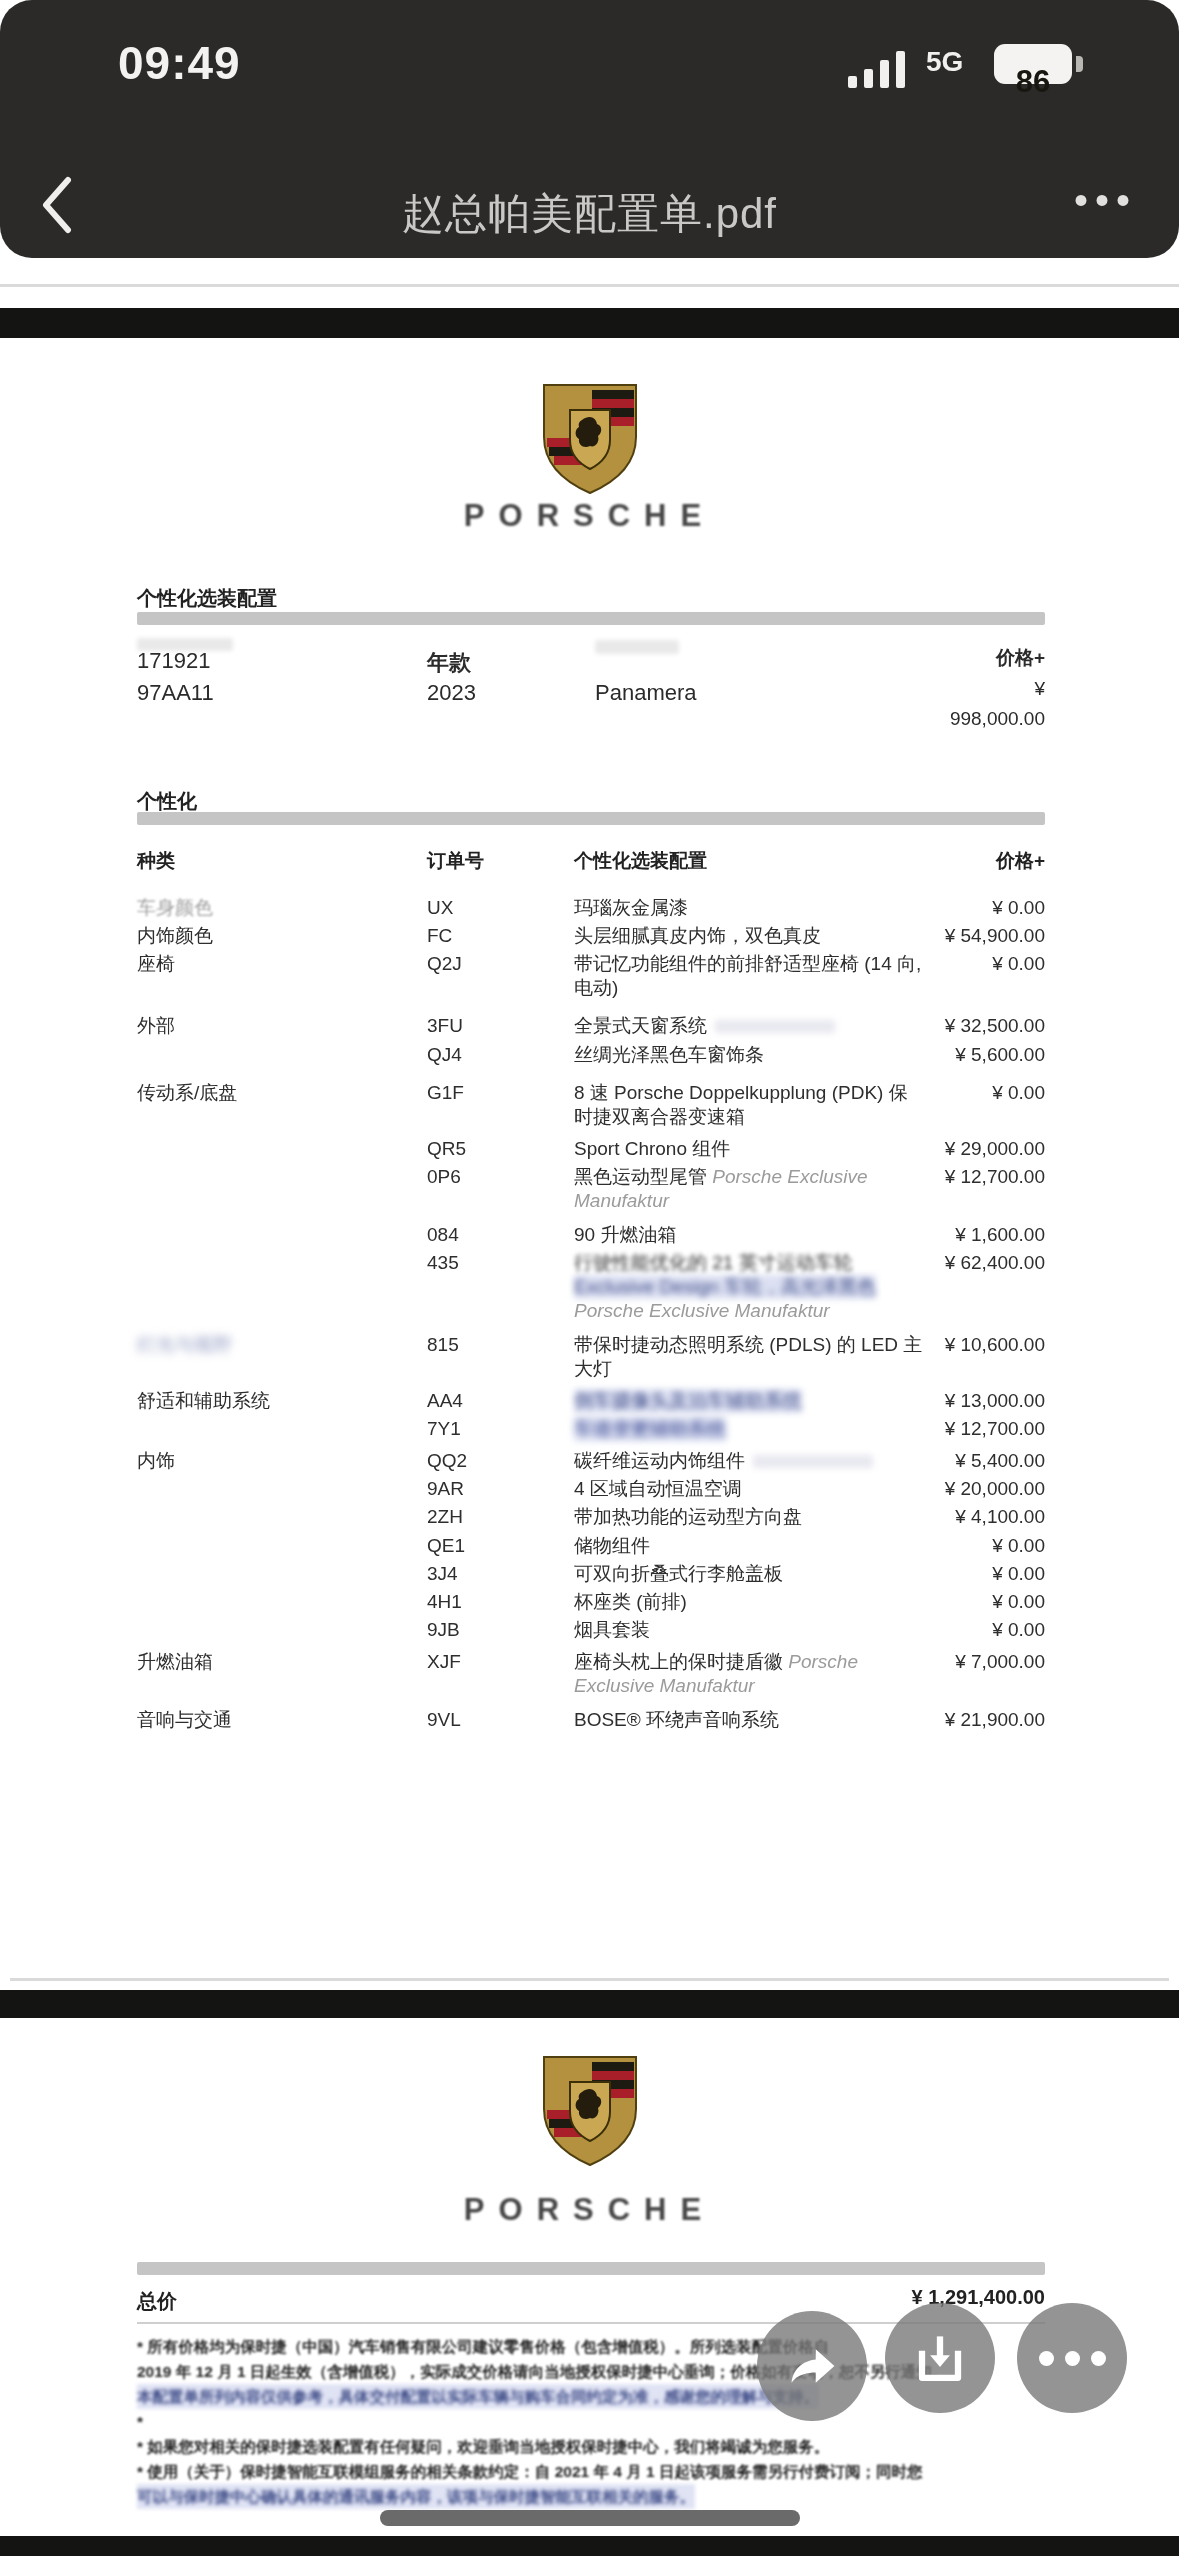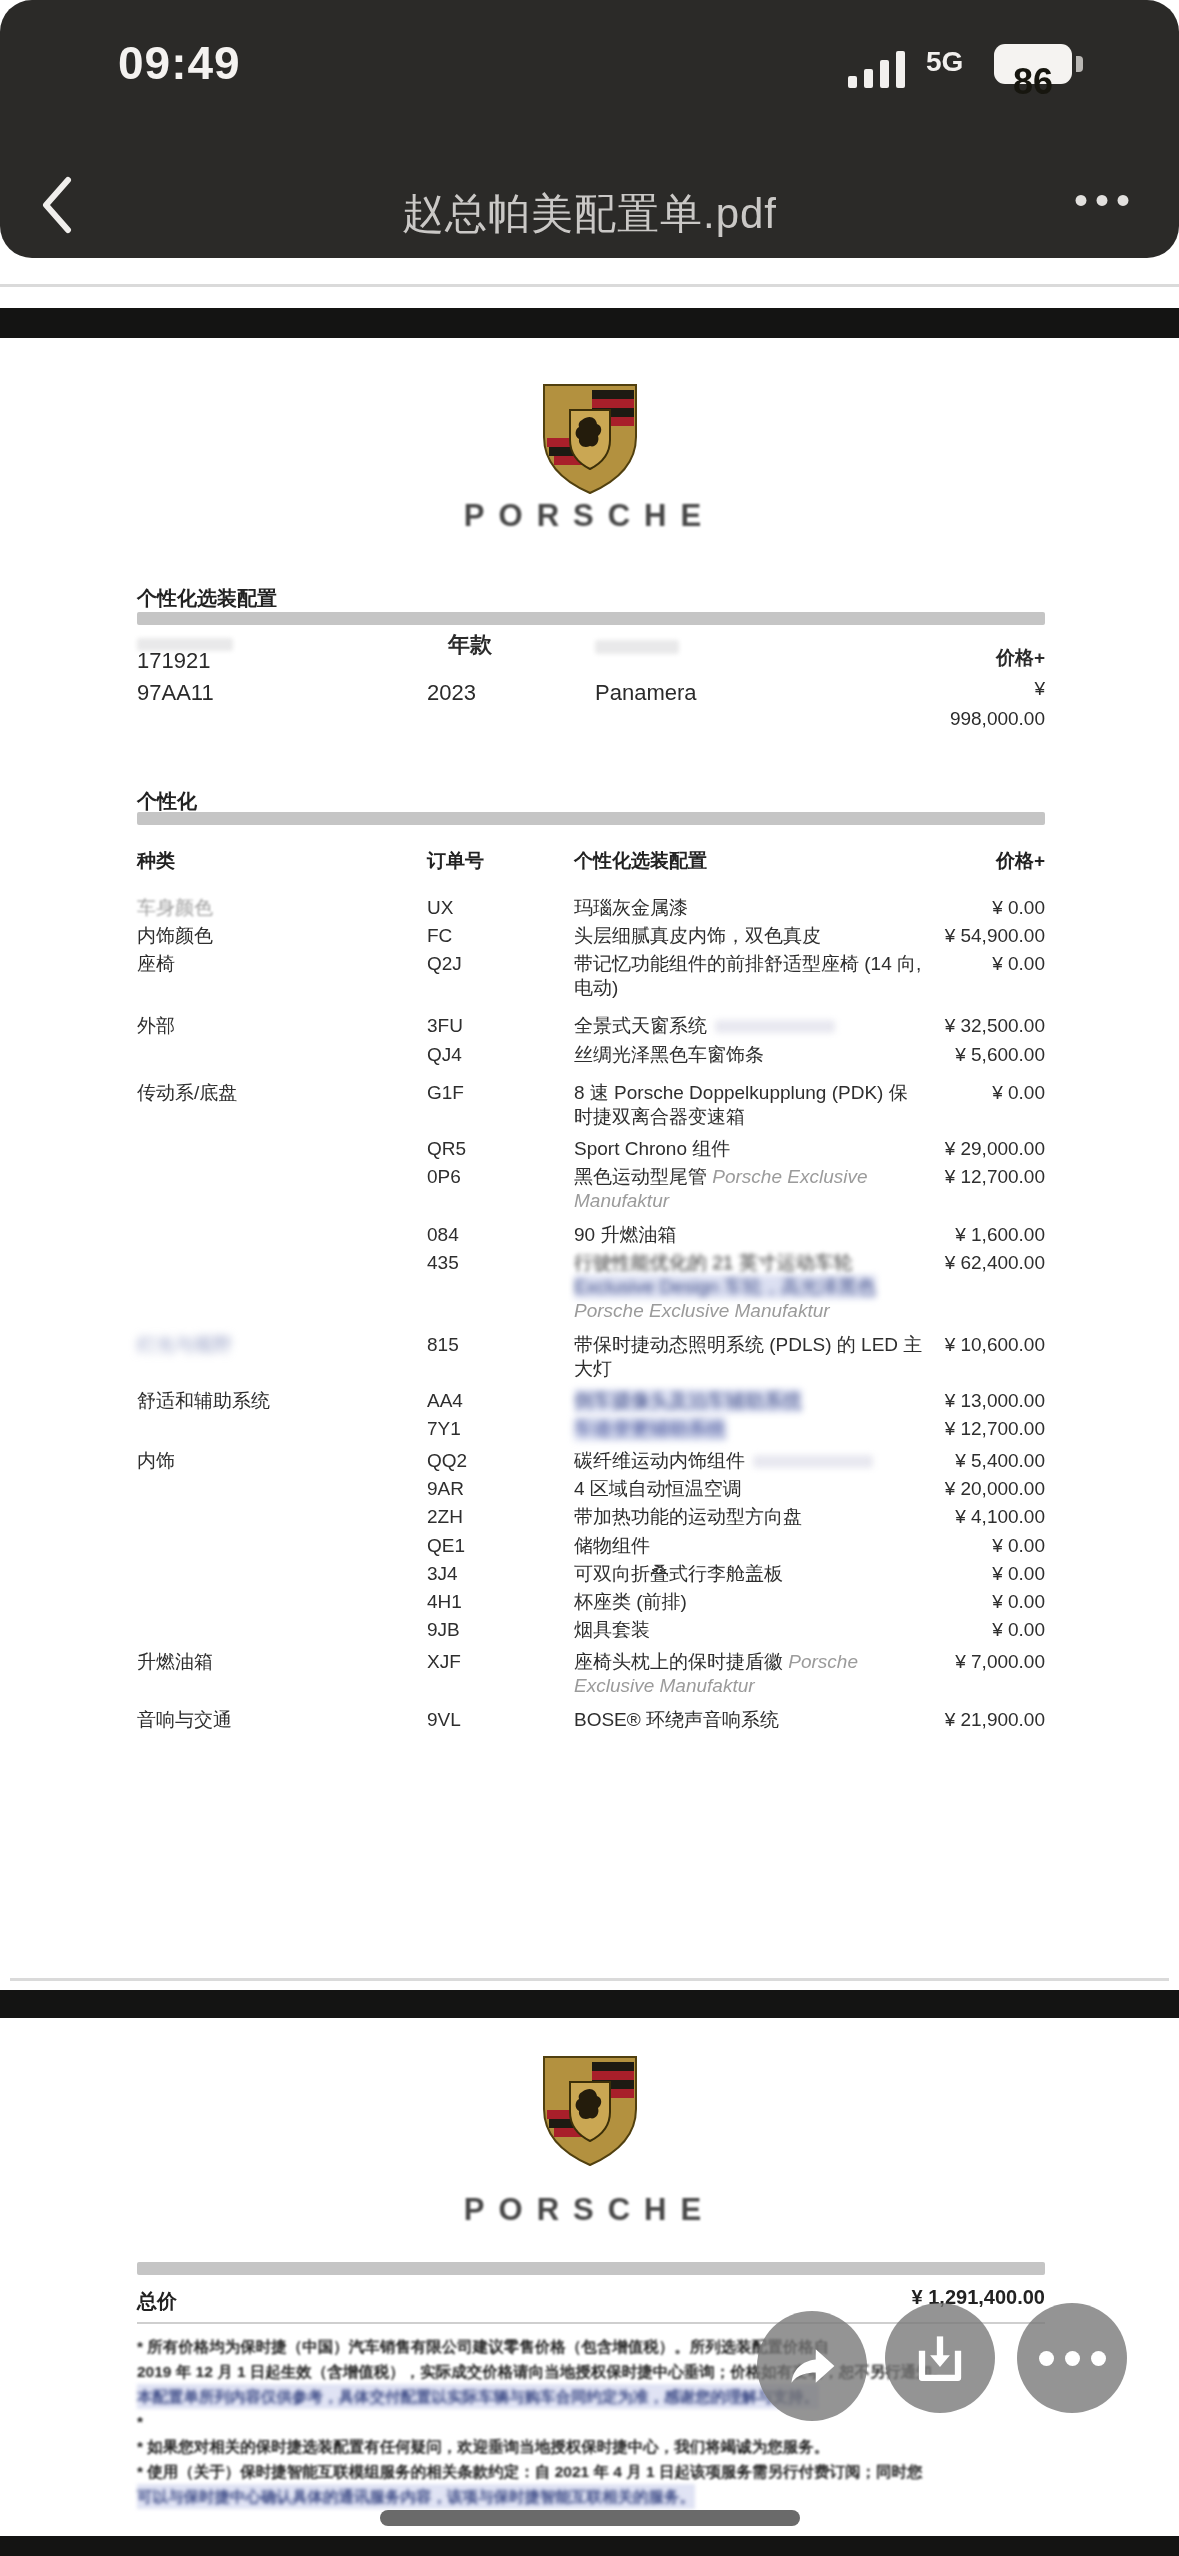--- a/index.html
+++ b/index.html
@@ -6,21 +6,21 @@
   .screen{position:relative;width:1179px;height:2556px;background:#ffffff;overflow:hidden;
           font-family:"Liberation Sans",sans-serif;}
 
   
   .header{position:absolute;left:0;top:0;width:1179px;height:258px;background:#2b2a28;z-index:5;border-radius:32px;}
   .time{position:absolute;left:118px;top:36px;font-size:46px;font-weight:700;color:#f4f2f0;letter-spacing:1px;}
   .sig{position:absolute;left:846px;top:46px;}
   .fiveg{position:absolute;left:926px;top:46px;font-size:28px;font-weight:700;color:#f2f0ee;}
   .batt{position:absolute;left:994px;top:44px;width:78px;height:40px;background:#f5f3f1;border-radius:11px;
         display:flex;align-items:center;justify-content:center;}
-  .batt-num{font-size:36px;font-weight:700;color:#17160f;margin-top:36px;}
+  .batt-num{font-size:31px;font-weight:700;color:#17160f;margin-top:36px;}
   .batt-cap{position:absolute;left:1076px;top:56px;width:7px;height:16px;background:#b9b7b4;border-radius:0 4px 4px 0;}
   .back{position:absolute;left:40px;top:170px;width:60px;height:70px;display:flex;align-items:center;cursor:pointer;}
   .nav-title{position:absolute;left:0;top:186px;width:1179px;text-align:center;font-size:42px;color:#cac8c6;
              filter:blur(0.6px);letter-spacing:1px;}
   .nav-more{position:absolute;right:42px;top:178px;font-size:40px;color:#e2e0de;letter-spacing:7px;cursor:pointer;}
 
   
   .thin-line{position:absolute;background:#dadada;}
   .black-bar{position:absolute;left:0;width:1179px;background:#141413;}
   .page-area{position:absolute;left:0;width:1179px;background:#fff;}
@@ -126,21 +126,21 @@
     <div class="wordmark" style="top:160px;">PORSCHE</div>
 
     <div class="sec-title" style="top:247px;">个性化选装配置</div>
     <div class="gray-bar" style="top:274px;"></div>
 
     <div class="smudge-light" style="left:137px;top:300px;width:96px;height:13px;"></div>
     <div class="smudge-light" style="left:595px;top:302px;width:84px;height:14px;"></div>
 
     <div class="vlab" style="left:137px;top:310px;">171921</div>
     <div class="vlab" style="left:137px;top:342px;">97AA11</div>
-    <div class="vlab b" style="left:427px;top:292px;margin-left:21px;">年款</div>
+    <div class="vlab b" style="left:427px;top:310px;">年款</div>
     <div class="vlab" style="left:427px;top:342px;">2023</div>
     <div class="vlab" style="left:595px;top:342px;">Panamera</div>
     <div class="right-col" style="top:307px;font-weight:700;">价格+</div>
     <div class="right-col" style="top:340px;">¥</div>
     <div class="right-col" style="top:370px;">998,000.00</div>
 
     <div class="sec-title" style="top:450px;">个性化</div>
     <div class="gray-bar" style="top:474px;"></div>
 
     <div class="hdr-cell" style="left:137px;top:510px;">种类</div>

